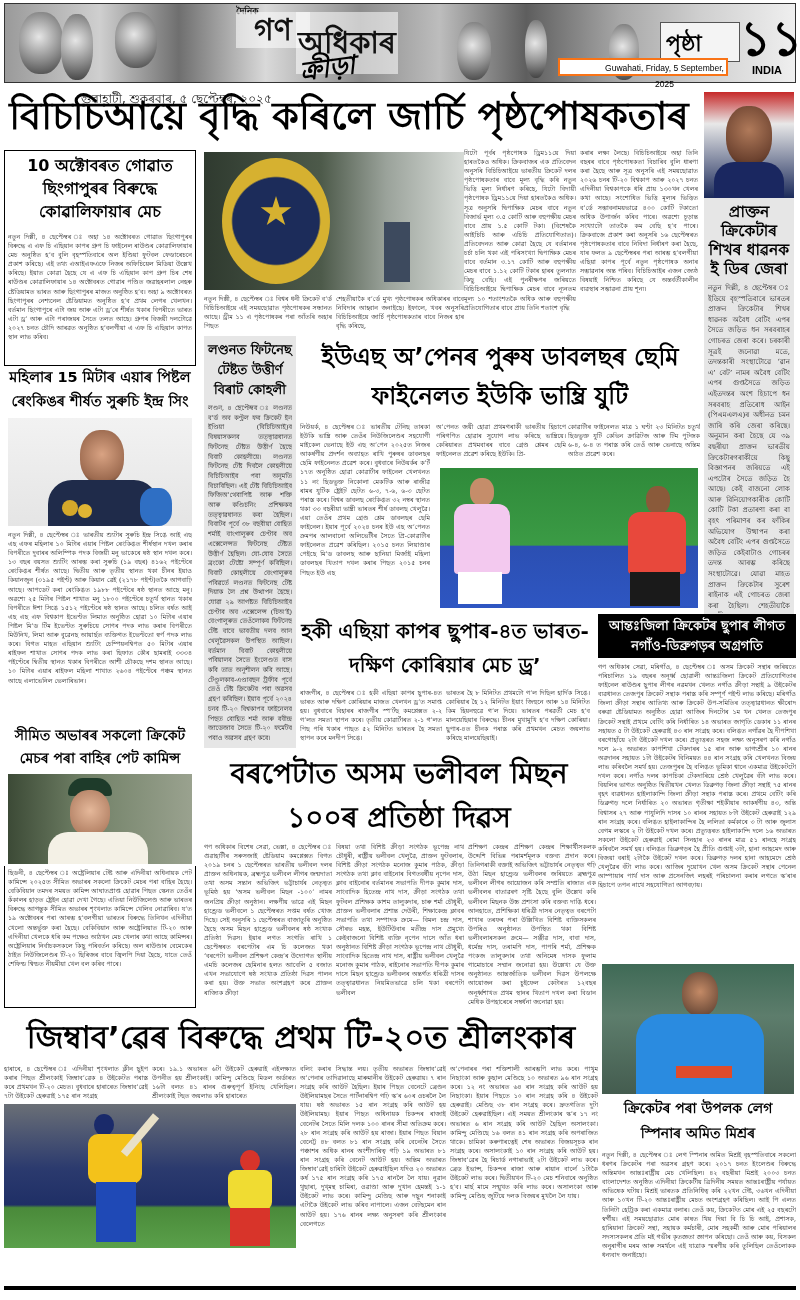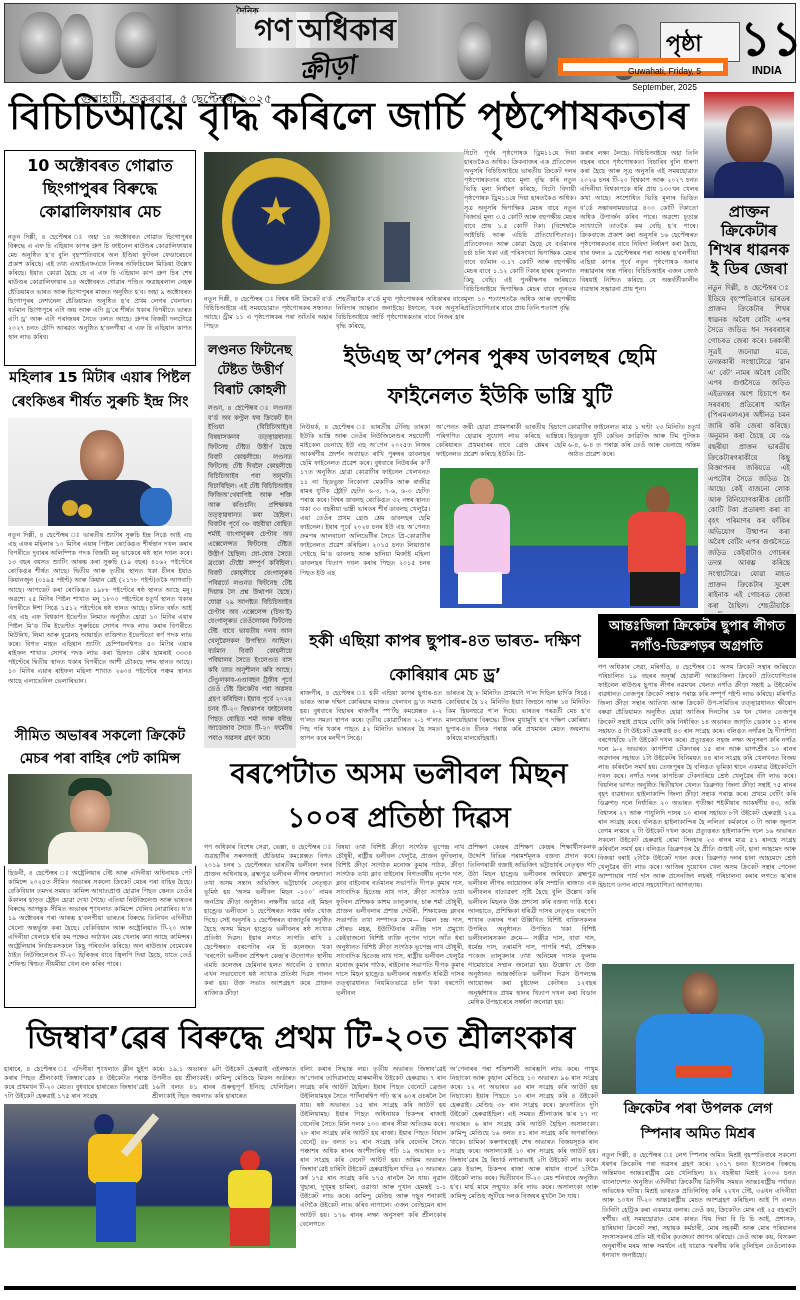--- a/index.html
+++ b/index.html
@@ -9,27 +9,27 @@
   .body-text { font-family: "DejaVu Serif", serif; font-size: 6.3px; line-height: 9.1px; text-align: justify; color: #222; overflow: hidden; }
   .hl { font-family: "DejaVu Sans", sans-serif; font-weight: bold; color: #000; text-align: center; line-height: 1.05; overflow: hidden; }
   .photo { overflow: hidden; }
 
   
   #masthead { left: 4px; top: 3px; width: 792px; height: 80px; border: 1px solid #333;
     background: linear-gradient(90deg,#9a9a9a 0%,#cfcfcf 12%,#6f6f6f 22%,#d9d9d9 33%,#8d8d8d 45%,#bdbdbd 55%,#5e5e5e 66%,#a8a8a8 78%,#cfcfcf 88%,#efefef 100%); }
   .mh-face { position: absolute; border-radius: 45%; background: radial-gradient(circle at 45% 40%, #e6e6e6 0%, #8a8a8a 55%, #3a3a3a 100%); }
   #mh-dainik { left: 236px; top: 4px; font-size: 9px; color: #111; font-weight: bold; font-family: "DejaVu Sans", sans-serif; }
   #mh-gana { left: 236px; top: 12px; font-size: 30px; font-weight: bold; color: #111; font-family: "DejaVu Sans", sans-serif; background: rgba(255,255,255,0.55); padding: 0 18px; line-height: 36px; }
-  #mh-adhikar { left: 296px; top: 12px; font-size: 30px; font-weight: bold; color: #111; font-family: "DejaVu Sans", sans-serif; background: rgba(255,255,255,0.55); padding: 0 2px; line-height: 36px; }
+  #mh-adhikar { left: 296px; top: 12px; font-size: 30px; font-weight: bold; color: #111; font-family: "DejaVu Sans", sans-serif; background: rgba(255,255,255,0.55); padding: 13px 2px; line-height: 36px; }
   #mh-krira { left: 300px; top: 48px; font-size: 26px; font-style: italic; font-weight: bold; color: #000; font-family: "DejaVu Serif", serif; transform: rotate(-8deg); }
   #mh-date-as { left: 78px; top: 58px; font-size: 12px; color: #111; background: rgba(255,255,255,0.85); padding: 1px 3px; font-family: "DejaVu Sans", sans-serif; margin-top: 31px; }
   #mh-page-box { left: 660px; top: 22px; width: 80px; height: 40px; background: #f4f4f4; border: 1px solid #555; }
   #mh-page-label { left: 666px; top: 26px; font-size: 22px; font-weight: bold; font-family: "DejaVu Sans", sans-serif; color: #000; }
   #mh-page-num { left: 740px; top: 10px; font-size: 48px; font-weight: bold; font-family: "DejaVu Sans", sans-serif; color: #000; line-height: 56px; }
-  #mh-date-en { left: 558px; top: 58px; width: 170px; height: 18px; background: #fff; border: 5px solid #f97316; font-size: 8.5px; font-family: "Liberation Sans", sans-serif; text-align: center; line-height: 16px; color: #000; padding-left: 43px; }
+  #mh-date-en { left: 558px; top: 58px; width: 170px; height: 18px; background: #fff; border: 2px solid #f97316; font-size: 8.5px; font-family: "Liberation Sans", sans-serif; text-align: center; line-height: 16px; color: #000; padding-left: 43px; }
   #mh-india { left: 752px; top: 64px; font-size: 11px; font-weight: bold; font-family: "Liberation Sans", sans-serif; color: #000; }
 
   #main-headline { left: 4px; top: 88px; width: 690px; height: 56px; font-size: 38px; line-height: 56px; text-align: center; }
   .rule { background: #000; }
 
   .boxed { border: 1.5px solid #000; }
   .grey { background: #e6e6e6; }
   .black { background: #000; color: #fff; }
 </style>
 </head>
@@ -94,34 +94,34 @@
 </div>
 <div class="abs body-text" style="left:204px;top:294px;width:128px;height:38px;">নতুন দিল্লী, ৪ ছেপ্টেম্বৰ ঃ বিশ্বৰ ধনী ক্ৰিকেট ব’ৰ্ড বিচিচিআইয়ে এই সময়ছোৱাত পৃষ্ঠপোষকৰ সন্ধানত আছে। ড্ৰীম ১১ এ পৃষ্ঠপোষকৰ পৰা আঁতৰি অহাৰ পিছত</div>
 <div class="abs body-text" style="left:336px;top:294px;width:128px;height:38px;">শেহতীয়াকৈ ব’ৰ্ডে মুখ্য পৃষ্ঠপোষকৰ অধিকাৰৰ বাবে নিবিদাৰ আহ্বান জনাইছে। ইফালে, খবৰ অনুসৰি বিচিচিআইয়ে জাৰ্চি পৃষ্ঠপোষকতাৰ বাবে নিজৰ হাৰ বৃদ্ধি কৰিছে,</div>
 <div class="abs body-text" style="left:464px;top:148px;width:112px;height:184px;">যিটো পূৰ্বৰ পৃষ্ঠপোষক ড্ৰিম১১য়ে দিয়া হাৰতকৈও অধিক। ক্ৰিকবাজৰ এক প্ৰতিবেদন অনুসৰি বিচিচিআইয়ে ভাৰতীয় ক্ৰিকেট দলৰ পৃষ্ঠপোষকতাৰ বাবে মূল্য বৃদ্ধি কৰি নতুন ভিত্তি মূল্য নিৰ্ধাৰণ কৰিছে, যিটো বিদায়ী পৃষ্ঠপোষক ড্ৰিম১১য়ে দিয়া হাৰতকৈও অধিক। সূত্ৰ অনুসৰি দ্বিপাক্ষিক মেচৰ বাবে নতুন বিজাৰ্ভ মূল্য ৩.৫ কোটি আৰু বহুপক্ষীয় মেচৰ বাবে প্ৰায় ১.৫ কোটি টকা। (বিশেষকৈ আইচিচি আৰু এচিচি প্ৰতিযোগিতাত)। প্ৰতিবেদনত আৰু কোৱা হৈছে যে বৰ্তমানৰ চৰ্চা চলি থকা এই পৰিসংখ্যা দ্বিপাক্ষিক মেচৰ বাবে বৰ্তমান ৩.১৭ কোটি আৰু বহুপক্ষীয় মেচৰ বাবে ১.১২ কোটি টকাৰ হাৰৰ তুলনাত কিছু বেছি। এই পুনৰীক্ষণৰ জৰিয়তে বিচিচিআইয়ে দ্বিপাক্ষিক মেচৰ বাবে ন্যূনতম মূল্য ১০ শতাংশতকৈ অধিক আৰু বহুপক্ষীয় প্ৰতিযোগিতাৰ বাবে প্ৰায় তিনি শতাংশ বৃদ্ধি</div>
 <div class="abs body-text" style="left:580px;top:148px;width:118px;height:184px;">কৰাৰ লক্ষ্য লৈছে। বিচিচিআইয়ে অহা তিনি বছৰৰ বাবে পৃষ্ঠপোষকতা বিচাৰিব বুলি ধাৰণা কৰা হৈছে আৰু সূত্ৰ অনুসৰি এই সময়ছোৱাত ২০২৬ চনৰ টি-২০ বিশ্বকাপ আৰু ২০২৭ চনত এদিনীয়া বিশ্বকাপকে ধৰি প্ৰায় ১৩০খন খেলৰ কথা আছে। সংশোধিত ভিত্তি মূল্যৰ ভিত্তিত ব’ৰ্ডে সম্ভাবনাময়ভাৱে ৪০০ কোটি টকাতো অধিক উপাৰ্জন কৰিব পাৰে। অৱশ্যে চূড়ান্ত সংখ্যাটো তাতকৈ কম বেছি হ’ব পাৰে। ক্ৰিকবাজে প্ৰকাশ কৰা অনুসৰি ১৬ ছেপ্টেম্বৰত পৃষ্ঠপোষকতাৰ বাবে নিবিদা নিৰ্ধাৰণ কৰা হৈছে, যাৰ ফলত ৯ ছেপ্টেম্বৰৰ পৰা আৰম্ভ হ’বলগীয়া এছিয়া কাপৰ পূৰ্বে নতুন পৃষ্ঠপোষক অনাৰ সম্ভাৱনাৰ অন্ত পৰিব। বিচিচিআইৰ এজন জ্যেষ্ঠ বিষয়াই নিশ্চিত কৰিছে যে অন্তৰ্বৰ্তীকালীন ব্যৱস্থাৰ সম্ভাৱনা প্ৰায় শূন্য।</div>
 
 <div class="abs grey" style="left:204px;top:336px;width:92px;height:412px;"></div>
 <div class="abs hl" style="left:206px;top:340px;width:88px;height:62px;font-size:13px;line-height:20px;">লণ্ডনত ফিটনেছ টেষ্টত উত্তীৰ্ণ বিৰাট কোহলী</div>
 <div class="abs body-text" style="left:208px;top:404px;width:84px;height:340px;font-size:6.4px;line-height:9.7px;">লণ্ডন, ৪ ছেপ্টেম্বৰ ঃ লণ্ডনত ব’ৰ্ড অব কণ্ট্ৰল ফৰ ক্ৰিকেট ইন ইণ্ডিয়া (বিচিচিআই)ৰ বিষয়াসকলৰ তত্ত্বাৱধানত ফিটনেছ টেষ্টত উত্তীৰ্ণ হৈছে বিৰাট কোহলীয়ে। লণ্ডনত ফিটনেছ টেষ্ট দিবলৈ কোহলীয়ে বিচিচিআইৰ পৰা অনুমতি বিচাৰিছিল। এই টেষ্ট বিচিচিআইৰ ফিজিঅ’থেৰাপিষ্ট আৰু শক্তি আৰু কণ্ডিচনিং প্ৰশিক্ষকৰ তত্ত্বাৱধানত কৰা হৈছিল। বিৰাটৰ পূৰ্বে ৩৮ বছৰীয়া ৰোহিত শৰ্মাই বাংগালুৰুৰ চেণ্টাৰ অব এক্সেলেন্সত ফিটনেছ টেষ্টত উত্তীৰ্ণ হৈছিল। যো-যোৰ সৈতে ব্ৰংকো টেষ্টো সম্পূৰ্ণ কৰিছিল। বিৰাট কোহলীয়ে বেংগালুৰুৰ পৰিৱৰ্তে লণ্ডনত ফিটনেছ টেষ্ট দিয়াক লৈ প্ৰশ্ন উত্থাপন হৈছে। যোৱা ২৯ আগষ্টত বিচিচিআইৰ চেণ্টাৰ অব এক্সেলেন্স (চিঅ’ই) বেংগালুৰুত তেওঁলোকৰ ফিটনেছ টেষ্ট বাবে ভাৰতীয় দলৰ আন খেলুৱৈসকল উপস্থিত আছিল। বৰ্তমান বিৰাট কোহলীয়ে পৰিয়ালৰ সৈতে ইংলেণ্ডত বাস কৰি তাত অনুশীলন কৰি আছে। টেণ্ডুলকাৰ-এণ্ডাৰছন ট্ৰফীৰ পূৰ্বে তেওঁ টেষ্ট ক্ৰিকেটৰ পৰা অৱসৰ গ্ৰহণ কৰিছিল। ইয়াৰ পূৰ্বে ২০২৪ চনৰ টি-২০ বিশ্বকাপৰ ফাইনেলৰ পিছত ৰোহিত শৰ্মা আৰু ৰবীন্দ্ৰ জাডেজাৰ সৈতে টি-২০ ফৰ্মেটৰ পৰাও অৱসৰ গ্ৰহণ কৰে।</div>
 
-<div class="abs hl" style="left:300px;top:338px;width:400px;height:80px;font-size:21px;line-height:39px;">ইউএছ অ’পেনৰ পুৰুষ ডাবলছৰ ছেমি ফাইনেলত ইউকি ভাম্ব্ৰি যুটি</div>
+<div class="abs hl" style="left:300px;top:338px;width:400px;height:80px;font-size:24px;line-height:39px;">ইউএছ অ’পেনৰ পুৰুষ ডাবলছৰ ছেমি ফাইনেলত ইউকি ভাম্ব্ৰি যুটি</div>
 <div class="abs body-text" style="left:300px;top:422px;width:130px;height:184px;">নিউয়ৰ্ক, ৪ ছেপ্টেম্বৰ ঃ ভাৰতীয় টেনিছ তাৰকা ইউকি ভাম্ব্ৰি আৰু তেওঁৰ নিউজিলেণ্ডৰ সহযোগী মাইকেল ভেনাছে ইউ এছ অ’পেন ২০২৫ত নিজৰ আকৰ্ষণীয় প্ৰদৰ্শন অব্যাহত ৰাখি পুৰুষৰ ডাবলছৰ ছেমি ফাইনেলত প্ৰৱেশ কৰে। বুধবাৰে নিউয়ৰ্কৰ ক’ৰ্ট ১৭ত অনুষ্ঠিত হোৱা কোৱাৰ্টাৰ ফাইনেল খেলখনত ১১ নং ছিডভুক্ত নিকোলা মেকটিক আৰু ৰাজীৱ ৰামৰ যুটিক ষ্ট্ৰেইট ছেটত ৬-৩, ৭-৬, ৬-৩ ছেটত পৰাস্ত কৰে। বিশ্বৰ ডাবলছ ৰেংকিঙত ৩২ নম্বৰ স্থানত থকা ৩৩ বছৰীয়া ভাম্ব্ৰী ভাৰতৰ শীৰ্ষ ডাবলছ খেলুৱৈ। এয়া তেওঁৰ প্ৰথম গ্ৰেণ্ড শ্লেম ডাবলছৰ ছেমি ফাইনেল। ইয়াৰ পূৰ্বে ২০২৪ চনৰ ইউ এছ অ’পেনত ক্ৰমপৰ আলবানো অলিভেটীৰ সৈতে প্ৰি-কোৱাৰ্টাৰ ফাইনেলত প্ৰৱেশ কৰিছিল। ২০১৫ চনত লিয়াণ্ডাৰ পেইছে মি’ড ডাবলছ আৰু ছানিয়া মিৰ্জাই মহিলা ডাবলছৰ খিতাপ দখল কৰাৰ পিছত ২০১৫ চনৰ পিছত ইউ এছ</div>
 <div class="abs body-text" style="left:436px;top:422px;width:130px;height:38px;">অ’পেনত জয়ী হোৱা প্ৰথমগৰাকী ভাৰতীয় হিচাপে পৰিগণিত হোৱাৰ সুযোগ লাভ কৰিছে ভাম্ব্ৰিয়ে। কেৰিয়াৰত প্ৰথমবাৰৰ বাবে গ্ৰেণ্ড শ্লেমৰ ছেমি ফাইনেলত প্ৰৱেশ কৰিছে ইউকি। প্ৰি-</div>
 <div class="abs body-text" style="left:568px;top:422px;width:132px;height:38px;">কোৱাৰ্টাৰ ফাইনেলত মাত্ৰ ১ ঘণ্টা ২৩ মিনিটত চতুৰ্থ ছিডভুক্ত যুটি কেভিন ক্ৰাৱিটজ আৰু টিম পুটজক ৬-৪, ৬-৪ ত পৰাস্ত কৰি তেওঁ আৰু ভেনাছে অন্তিম আঠত প্ৰৱেশ কৰে।</div>
 <div class="abs photo" style="left:440px;top:468px;width:258px;height:140px;background:linear-gradient(180deg,#2f8a3a 0%,#3b9b45 55%,#2b4fb2 56%,#2e56c2 100%);">
   <div style="position:absolute;left:30px;top:10px;width:24px;height:28px;border-radius:45%;background:#c58d6a;"></div>
   <div style="position:absolute;left:14px;top:36px;width:56px;height:70px;background:#f3c9ef;border-radius:12px 12px 4px 4px;"></div>
   <div style="position:absolute;left:18px;top:104px;width:44px;height:32px;background:#ffffff;"></div>
   <div style="position:absolute;left:206px;top:18px;width:24px;height:28px;border-radius:45%;background:#8a5a3a;"></div>
   <div style="position:absolute;left:188px;top:44px;width:58px;height:62px;background:#e8483c;border-radius:12px 12px 4px 4px;"></div>
   <div style="position:absolute;left:190px;top:104px;width:50px;height:34px;background:#1a1a1a;"></div>
 </div>
 
-<div class="abs hl" style="left:300px;top:614px;width:290px;height:70px;font-size:16px;line-height:34px;margin-top:10px;">হকী এছিয়া কাপৰ ছুপাৰ-৪ত ভাৰত- দক্ষিণ কোৰিয়াৰ মেচ ড্ৰ’</div>
+<div class="abs hl" style="left:300px;top:614px;width:290px;height:70px;font-size:20px;line-height:34px;">হকী এছিয়া কাপৰ ছুপাৰ-৪ত ভাৰত- দক্ষিণ কোৰিয়াৰ মেচ ড্ৰ’</div>
 <div class="abs body-text" style="left:300px;top:688px;width:142px;height:58px;">ৰাজগীৰ, ৪ ছেপ্টেম্বৰ ঃ হকী এছিয়া কাপৰ ছুপাৰ-৪ত ভাৰত আৰু দক্ষিণ কোৰিয়াৰ মাজত খেলখন ড্ৰ’ত সমাপ্ত হয়। বুধবাৰে বিহাৰৰ ৰাজগীৰ স্প’ৰ্টছ কমপ্লেক্সত ২-২ গ’লত সমতা স্থাপন কৰে। তৃতীয় কোৱাৰ্টাৰত ২-১ গ’লত পিছ পৰি থকাৰ পাছত ৫২ মিনিটত ভাৰতৰ হৈ সমতা স্থাপন কৰে মনদীপ সিঙে।</div>
 <div class="abs body-text" style="left:446px;top:688px;width:144px;height:58px;">ভাৰতৰ হৈ ৮ মিনিটত প্ৰথমটো গ’ল দিছিল হাৰ্দিক সিঙে। কোৰিয়াৰ হৈ ১২ মিনিটত ইয়াং জিহুনে আৰু ১৪ মিনিটত কিম হিয়নহুৱে গ’ল দিয়ে। ভাৰতৰ পৰৱৰ্তী মেচ হ’ব মালয়েছিয়াৰ বিৰুদ্ধে। চীনৰ মুখামুখি হ’ব দক্ষিণ কোৰিয়া। ছুপাৰ-৪ত চীনক পৰাস্ত কৰি প্ৰথমখন মেচত জয়লাভ কৰিছে মালয়েছিয়াই।</div>
 
 <div class="abs black" style="left:598px;top:614px;width:198px;height:44px;"></div>
 <div class="abs hl" style="left:600px;top:616px;width:194px;height:40px;font-size:13px;line-height:20px;color:#fff;">আন্তঃজিলা ক্ৰিকেটৰ ছুপাৰ লীগত নগাঁও-ডিব্ৰুগড়ৰ অগ্ৰগতি</div>
 <div class="abs body-text" style="left:598px;top:662px;width:198px;height:294px;">গণ অধিকাৰ সেৱা, মৰিগাঁও, ৪ ছেপ্টেম্বৰ ঃ অসম ক্ৰিকেট সন্থাৰ জৰিয়তে পৰিচালিত ১৯ বছৰৰ অনূৰ্ধ্ব ছোৱালী আন্তঃজিলা ক্ৰিকেট প্ৰতিযোগিতাৰ ফাইনেল ৰাউণ্ডৰ ছুপাৰ লীগৰ নৱমখন খেলত নগাঁও ক্ৰীড়া সন্থাই ৯ উইকেটৰ ব্যৱধানত তেজপুৰ ক্ৰিকেট সন্থাক পৰাস্ত কৰি সম্পূৰ্ণ পইণ্ট লাভ কৰিছে। মৰিগাঁও জিলা ক্ৰীড়া সন্থাৰ আতিথ্য আৰু ক্ৰিকেট উপ-সমিতিৰ তত্ত্বাৱধানত ক্ষীৰোদ বৰুৱা ষ্টেডিয়ামত অনুষ্ঠিত হোৱা আজিৰ দিনটোৰ ১ম খন খেলত তেজপুৰ ক্ৰিকেট সন্থাই প্ৰথমে বেটিং কৰি নিৰ্ধাৰিত ১৪ অভাৰত জাগৃতি ডেকাৰ ১১ ৰানৰ সহায়ত ৫ টা উইকেট হেৰুৱাই ৪৩ ৰান সংগ্ৰহ কৰে। বলিঙত নগাঁৱৰ হৈ দীপশিখা বৰগোহাঁয়ে ২টা উইকেট দখল কৰে। প্ৰত্যুত্তৰত সহজ লক্ষ্য অনুসৰণ কৰি নগাঁও দলে ৯-২ অভাৰত কাপশিখা টেকদাৰৰ ১৫ ৰান আৰু ভাগ্যশ্ৰীৰ ১০ ৰানৰ অৱদানৰ সহায়ত ১টা উইকেটৰ বিনিময়ত ৪৪ ৰান সংগ্ৰহ কৰি খেলখনত বিজয় লাভ কৰিবলৈ সমৰ্থ হয়। তেজপুৰৰ হৈ বলিঙত ভূমিকা শ্বানে একমাত্ৰ উইকেটটো দখল কৰে। নগাঁও দলৰ কাপচিকা টেকদাৰিয়ে শ্ৰেষ্ঠ খেলুৱৈৰ বঁটা লাভ কৰে। বিয়লিৰ ভাগত অনুষ্ঠিত দ্বিতীয়খন খেলত ডিব্ৰুগড় জিলা ক্ৰীড়া সন্থাই ৭৫ ৰানৰ বৃহৎ ব্যৱধানত হাইলাকান্দি জিলা ক্ৰীড়া সন্থাক পৰাস্ত কৰে। প্ৰথমে বেটিং কৰি ডিব্ৰুগড় দলে নিৰ্ধাৰিত ২০ অভাৰত গৃতীক্ষা শইকীয়াৰ আকৰ্ষণীয় ৪৩, অন্তি বিশ্বাসৰ ২৭ আৰু পাযুলিদি দাসৰ ১০ ৰানৰ সহায়ত ৮টা উইকেট হেৰুৱাই ১২৯ ৰান সংগ্ৰহ কৰে। বলিঙত হাইলাকান্দিৰ হৈ ললিতা কৰ্মকাৰে ৩ টা আৰু জুলাস বেগম লস্কৰে ২ টা উইকেট দখল কৰে। প্ৰত্যুত্তৰত হাইলাকান্দি দলে ১৬ অভাৰত সকলো উইকেট হেৰুৱাই ৰোমা সিনহাৰ ২৩ ৰানৰ মাত্ৰ ৫১ ৰানহে সংগ্ৰহ কৰিবলৈ সমৰ্থ হয়। বলিঙত ডিব্ৰুগড়ৰ হৈ প্ৰীতি গুপ্তাই ৩টা, হানা আহমেদ আৰু বিজয়া বৰাই ২টাকৈ উইকেট দখল কৰে। ডিব্ৰুগড় দলৰ হানা আহমেদে শ্ৰেষ্ঠ খেলুৱৈৰ বঁটা লাভ কৰে। আজিৰ দুয়োখন খেল অসম ক্ৰিকেট সন্থাৰ পেনেল আম্পায়াৰ পাৰ্থ দাস আৰু প্ৰসেনজিৎ লহৰই পৰিচালনা কৰাৰ লগতে স্ক’ৰাৰ হিচাপে তপন নাথে সহযোগিতা আগবঢ়ায়।</div>
 
 <div class="abs hl" style="left:204px;top:752px;width:390px;height:88px;font-size:28px;line-height:44px;">বৰপেটাত অসম ভলীবল মিছন ১০০ৰ প্ৰতিষ্ঠা দিৱস</div>
 <div class="abs body-text" style="left:204px;top:842px;width:128px;height:168px;">গণ অধিকাৰ বিশেষ সেৱা, ভেল্লা, ৪ ছেপ্টেম্বৰ ঃ গুৱাহাটীৰ সৰুসজাই ষ্টেডিয়াম কমপ্লেক্সত বিগত ২০১৯ চনৰ ১ ছেপ্টেম্বৰত ভাৰতীয় ভলীবল দলৰ প্ৰাক্তন অধিনায়ক, ব্ৰহ্মপুত্ৰ ভলীবল লীগৰ জন্মদাতা তথা অসম সন্তান অভিজিৎ ভট্টাচাৰ্যৰ নেতৃত্বত ভূমিষ্ঠ হয় ‘অসম ভলীবল মিছন -১০০’ নামৰ জনপ্ৰিয় ক্ৰীড়া অনুষ্ঠান। লক্ষণীয় ভাৱে এই মিছন হাণ্ড্ৰেড ভলীবলে ১ ছেপ্টেম্বৰত সপ্তম বৰ্ষত খোজ দিছে। সেই অনুসৰি ১ ছেপ্টেম্বৰত বাজাতুৰি অনুষ্ঠিত হৈছে অসম মিছন হাণ্ড্ৰেড ভলীবলৰ ষষ্ঠ সংখ্যক প্ৰতিষ্ঠা দিৱস। ইয়াৰ লগত সংগতি ৰাখি ১ ছেপ্টেম্বৰত বৰপেটাৰ এম চি কলেজত থকা ‘বৰপেটা ভলীবল প্ৰশিক্ষণ কেন্দ্ৰ’ৰ উদ্যোগত স্থানীয় এমচি কলেজৰ ছেমিনাৰ হলত আবেলি ৫ বজাত এখন সভাযোগে ষষ্ঠ সংখ্যক প্ৰতিষ্ঠা দিৱস পালন কৰা হয়। উক্ত সভাত অংশগ্ৰহণ কৰে প্ৰাক্তন ৰাজ্যিক ক্ৰীড়া</div>
 <div class="abs body-text" style="left:336px;top:842px;width:128px;height:168px;">বিষয়া তথা বিশিষ্ট ক্ৰীড়া সংগঠক ভূপেন্দ্ৰ নাথ চৌধুৰী, ৰাষ্ট্ৰীয় ভলীবল খেলুৱৈ, প্ৰাক্তন ফুটবলাৰ, বিশিষ্ট ক্ৰীড়া সংগঠক মনোজ কুমাৰ পাঠক, ক্ৰীড়া সংগঠক তথা ক্লাব বাইনোৰ বিগতবৰ্ষীয় নৃপেন দাস, ক্লাব বাইনোৰ বৰ্তমানৰ সভাপতি দীপক কুমাৰ দাস, সাংবাদিক হিতেন্দ্ৰ নাথ দাস, ক্ৰীড়া সংগঠক তথা ফুটবল প্ৰশিক্ষক কাশম তালুকদাৰ, চাৰু শৰ্মা চৌধুৰী, প্ৰাক্তন ভলীবলাৰ প্ৰশান্ত দেউৰী, শিক্ষাকেন্দ্ৰ ক্লাবৰ সভাপতি তথা সম্পাদক ক্ৰমে— বিমল চন্দ্ৰ দাস, সৌৰভ মহন্ত, ইউটিউবাৰ মতীন্দ্ৰ দাস প্ৰমুখ্যে কেইবাজনো বিশিষ্ট ব্যক্তি নৃপেন দাসে আঁত ধৰা অনুষ্ঠানত বিশিষ্ট ক্ৰীড়া সংগঠক ভূপেন্দ্ৰ নাথ চৌধুৰী, সাংবাদিক হিতেন্দ্ৰ নাথ দাস, ৰাষ্ট্ৰীয় ভলীবল খেলুৱৈ মনোজ কুমাৰ পাঠক, ৰাইনোৰ সভাপতি দীপক কুমাৰ দাসে মিছন হাণ্ড্ৰেড ভলীবলৰ অন্তৰ্গত ধৰিত্ৰী দাসৰ তত্ত্বাৱধানত নিয়মিতভাৱে চলি থকা বৰপেটা ভলীবল</div>

